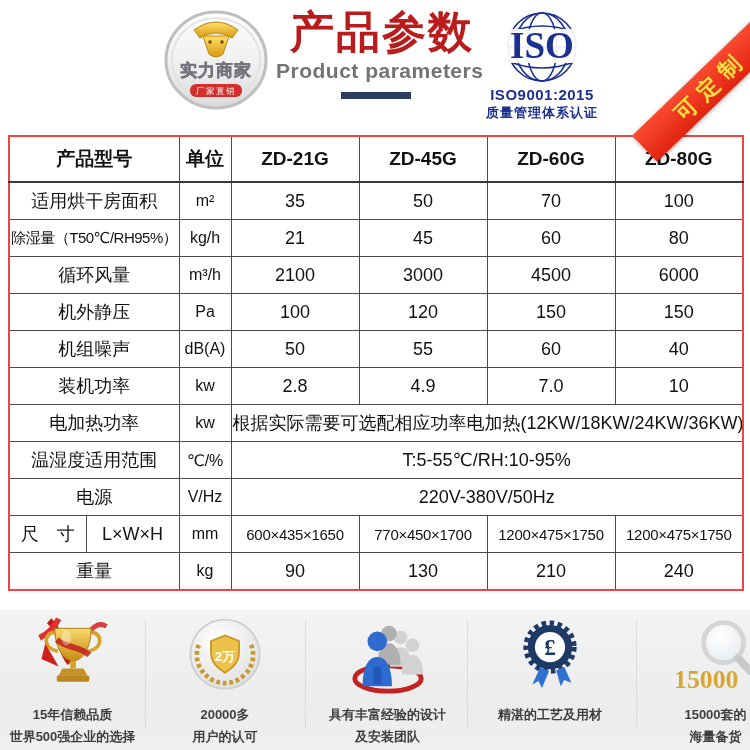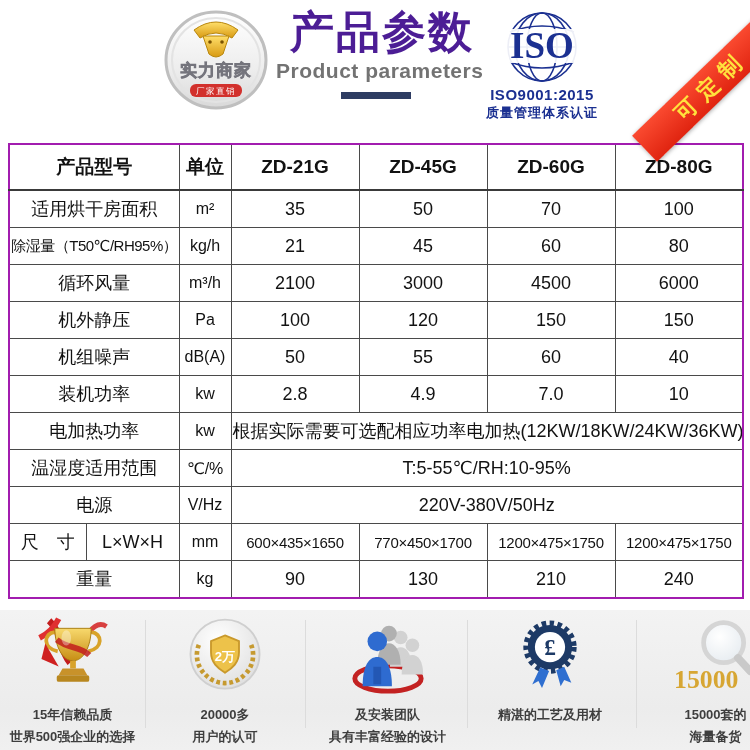--- a/index.html
+++ b/index.html
@@ -4,38 +4,38 @@
 <style>
   html,body{margin:0;padding:0;background:#ffffff;}
   .page{
     position:relative;width:750px;height:750px;overflow:hidden;background:#fff;
     font-family:"Liberation Sans","DejaVu Sans",sans-serif;color:#111;
   }
   
   .header{position:relative;height:135px;}
   .logo{position:absolute;left:162px;top:8px;width:108px;height:104px;}
   .title-block{position:absolute;left:276px;top:8px;width:200px;text-align:center;}
-  .title-cn{font-size:44px;font-weight:900;letter-spacing:2px;color:#4c1d95;line-height:1.1;white-space:nowrap;margin-left:12px;}
+  .title-cn{font-size:44px;font-weight:900;letter-spacing:2px;color:#b91c1c;line-height:1.1;white-space:nowrap;margin-left:12px;}
   .title-en{font-size:21px;font-weight:bold;color:#737373;margin-top:3px;letter-spacing:0.5px;white-space:nowrap;}
   .title-bar{width:70px;height:7px;background:#2e3c62;margin:9px auto 0;}
   .iso-block{position:absolute;left:484px;top:10px;width:116px;text-align:center;color:#1b3091;}
   .iso-line1{font-size:15px;font-weight:bold;letter-spacing:0.5px;margin-top:-2px;white-space:nowrap;}
   .iso-line2{font-size:13px;font-weight:bold;letter-spacing:1px;margin-top:1px;white-space:nowrap;}
   .ribbon{
     position:absolute;top:70px;right:-45px;width:175px;height:36px;
     background:linear-gradient(180deg,#fa4a30,#e02410);
     transform:rotate(-44deg);
     color:#ffe23d;font-size:22px;font-weight:bold;letter-spacing:8px;
     text-align:center;line-height:37px;text-indent:8px;
     box-shadow:0 1px 4px rgba(0,0,0,.35);white-space:nowrap;
   }
   
   .spec-table{
-    width:734px;margin:8px 8px;border-collapse:collapse;table-layout:fixed;
-    border:2px solid #a21caf;
+    width:734px;margin:0 8px;border-collapse:collapse;table-layout:fixed;
+    border:2px solid #ef4444;
   }
   .spec-table th,.spec-table td{
     border:1px solid #4a4a4a;text-align:center;vertical-align:middle;
     padding:0 1px;height:36px;font-size:18px;color:#121212;overflow:hidden;white-space:nowrap;
   }
   .spec-table thead th{height:44px;font-size:19px;font-weight:bold;border-bottom:2px solid #3a3a3a;}
   .spec-table td.label{font-size:18px;}
   .spec-table td.label.small{font-size:15px;letter-spacing:-0.5px;}
   .spec-table td.unit{font-size:16px;}
   .spec-table td.dim{font-size:15px;letter-spacing:-0.3px;}
@@ -281,22 +281,22 @@
             <circle cx="46" cy="18" r="8"></circle>
               <path d="M34,50 c0,-15 6,-22 12,-22 s12,7 12,22 z"></path>
           </g>
           <g fill="#2e6bd0">
             <circle cx="34" cy="26" r="10"></circle>
             <path d="M19,72 c0,-22 7,-30 15,-30 s15,8 15,30 z"></path>
             <rect x="30" y="52" width="8" height="18" fill="#2357b4"></rect>
           </g>
         </svg>
       </div>
+      <div class="cap">具有丰富经验的设计</div>
       <div class="cap">及安装团队</div>
-      <div class="cap">具有丰富经验的设计</div>
     </div>
 
     <div class="feature" style="left:470px;width:160px">
       <div class="icon-wrap">
         <svg width="80" height="80" viewBox="0 0 90 84">
           <circle cx="45" cy="32" r="25" fill="#1d3a66"></circle>
           <circle cx="45" cy="32" r="27" fill="none" stroke="#1d3a66" stroke-width="6" stroke-dasharray="5,4"></circle>
           <circle cx="45" cy="32" r="17" fill="#ffffff"></circle>
           <text x="45" y="41" text-anchor="middle" font-size="26" font-weight="bold" fill="#1d3a66" font-family="Liberation Serif, DejaVu Serif, serif">£</text>
           <polygon points="34,55 44,59 36,78 32,70 25,74" fill="#2f6fd0"></polygon>

